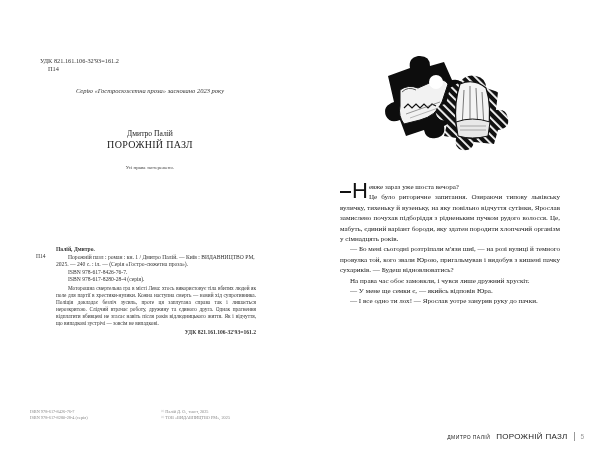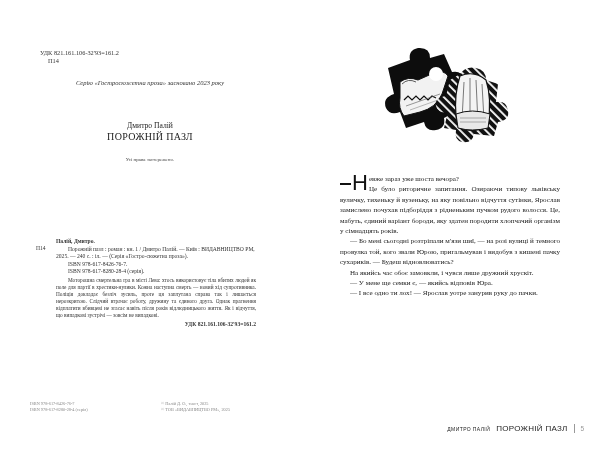--- a/index.html
+++ b/index.html
@@ -10,21 +10,21 @@
     body {
       width: 600px;
       height: 450px;
       position: relative;
       overflow: hidden;
       font-family: "DejaVu Serif", "Liberation Serif", serif;
       color: #1a1a1a;
     }
     .page {
       position: absolute;
-      top: 8px;
+      top: 16px;
       height: 358px;
       background: #ffffff;
     }
     .page-left { left: 0; width: 300px; }
     .page-right { left: 300px; width: 300px; }
 
     .abs { position: absolute; }
 
     
     .udk-top {
@@ -236,21 +236,21 @@
   </svg>
 
   <div class="abs body-text">
     <p class="first">
       <span class="dropcap-wrap">
           <span class="dropcap-dash"></span>
           <span>Н</span>
         </span><span>евже зараз уже шоста вечора?</span><br><span>Це було риторичне запитання. Озираючи типову львівську вуличку, тихеньку й вузеньку, на яку повільно відчуття сутінки, Ярослав замислено почухав підборіддя з рідненьким пучком рудого волосся. Це, мабуть, єдиний варіант бороди, яку здатен породити хлопчачий організм у сімнадцять років.</span>
     </p>
     <p>— Бо мені сьогодні розтріпали м'язи шиї, — на розі вулиці й темного провулка той, кого звали Юрою, пригальмував і видобув з кишені пачку сухариків. — Будеш відновлюватись?</p>
-    <p>На якийсь час обоє замовкли, і чувся лише дружний хрускіт.</p>
+    <p>На права час обоє замовкли, і чувся лише дружний хрускіт.</p>
     <p>— У мене ще семки є, — якийсь відповів Юра.</p>
     <p>— І все одно ти лох! — Ярослав уотре занурив руку до пачки.</p>
   </div>
 
   <div class="abs running-footer">
     <span class="rf-author">ДМИТРО ПАЛІЙ</span>
     <span class="rf-title">ПОРОЖНІЙ ПАЗЛ</span>
     <span class="rf-sep"></span>
     <span class="rf-page">5</span>
   </div>

